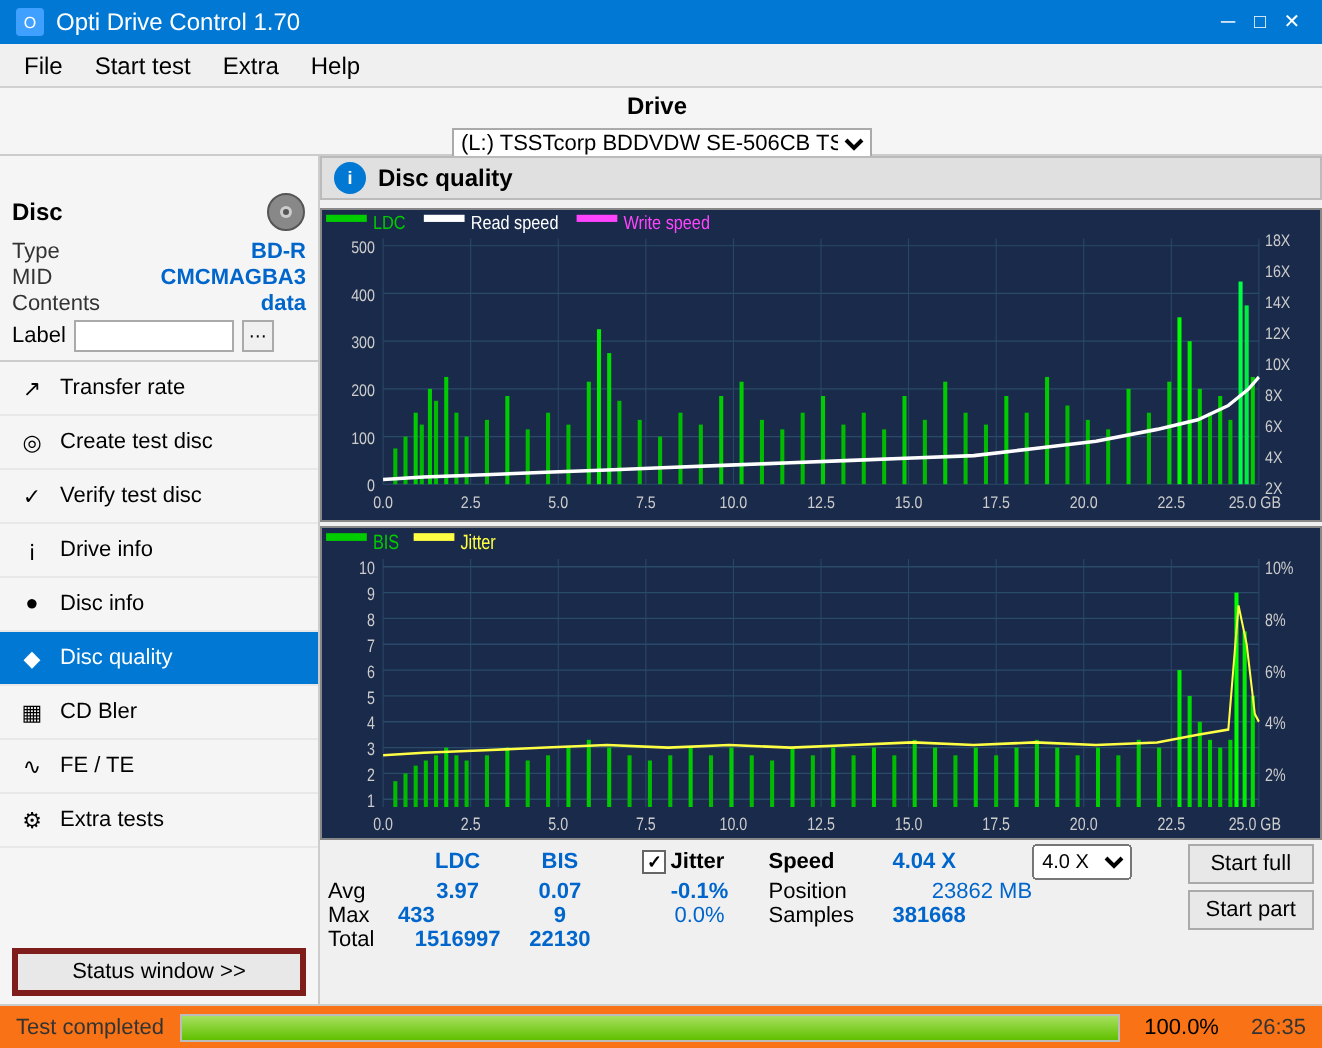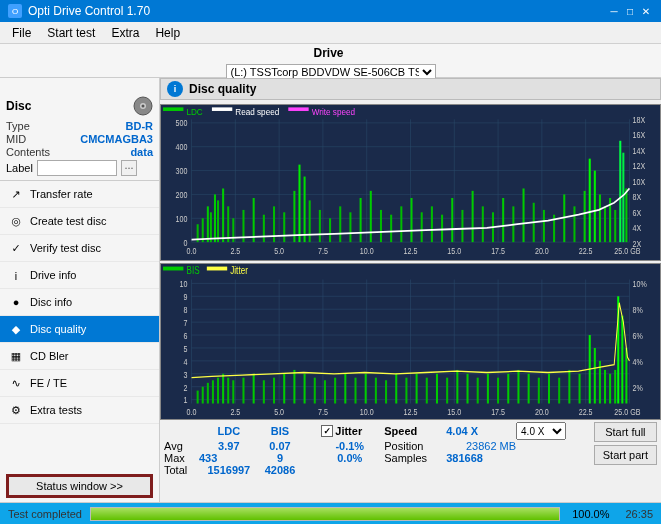--- a/index.html
+++ b/index.html
@@ -42,21 +42,21 @@
     .label-btn { width: 16px; height: 16px; border: 1px solid #aaa; background: #f0f0f0; cursor: pointer; font-size: 9px; display: flex; align-items: center; justify-content: center; }
     
     .nav-item { display: flex; align-items: center; gap: 6px; padding: 5px 8px; cursor: pointer; font-size: 12px; border-bottom: 1px solid #e8e8e8; }
     .nav-item.active { background: #0078d4; color: white; }
     .nav-icon { width: 16px; height: 16px; display: flex; align-items: center; justify-content: center; font-size: 11px; flex-shrink: 0; }
     .nav-label { font-size: 11px; }
     
     .status-window-btn { margin: 4px 6px; padding: 3px 6px; background: #e8e8e8; border: 3px solid #7f1d1d; cursor: pointer; font-size: 11px; text-align: center; }
     
     
-    .statusbar { height: 22px; background: #0ea5e9; border-top: 1px solid #ccc; display: flex; align-items: center; padding: 0 8px; gap: 8px; font-size: 11px; }
+    .statusbar { height: 22px; background: #f97316; border-top: 1px solid #ccc; display: flex; align-items: center; padding: 0 8px; gap: 8px; font-size: 11px; }
     .progress-bar-container { flex: 1; height: 14px; background: #ddd; border: 1px solid #bbb; }
     .progress-bar-fill { height: 100%; background: linear-gradient(to bottom, #a8e060, #60c000); }
     .status-text { color: #333; }
     .status-percent { margin-left: 4px; }
     .status-time { margin-left: 8px; color: #333; }
     
     
     .content { flex: 1; display: flex; flex-direction: column; overflow: hidden; }
     .panel-header { background: #e0e0e0; border: 1px solid #bbb; padding: 2px 6px; display: flex; align-items: center; gap: 6px; font-size: 12px; font-weight: bold; margin-bottom: 4px; }
     .panel-icon { width: 16px; height: 16px; background: #0078d4; border-radius: 8px; display: flex; align-items: center; justify-content: center; color: white; font-size: 9px; font-weight: bold; }
@@ -469,28 +469,28 @@
               <td></td>
               <td style="text-align:center;color:#0066cc;font-weight:bold;">-0.1%</td>
               <td style="text-align:left;padding-left:6px;">Position</td>
               <td style="text-align:right;color:#0066cc;font-weight:normal;margin-left:22px;">23862 MB</td>
             </tr>
             <tr>
               <td style="text-align:left;">Max</td>
               <td style="text-align:left;color:#0066cc;font-weight:bold;">433</td>
               <td style="text-align:center;color:#0066cc;font-weight:bold;">9</td>
               <td></td>
-              <td style="text-align:center;color:#0066cc;font-weight:bold;">0.0%</td>
+              <td style="text-align:center;color:#0066cc;font-weight:normal;">0.0%</td>
               <td style="text-align:left;padding-left:6px;">Samples</td>
               <td style="text-align:left;color:#0066cc;font-weight:bold;">381668</td>
             </tr>
             <tr>
               <td style="text-align:left;">Total</td>
               <td style="text-align:center;color:#0066cc;font-weight:bold;">1516997</td>
-              <td style="text-align:center;color:#0066cc;font-weight:bold;">42086</td>
+              <td style="text-align:center;color:#0066cc;font-weight:bold;">22130</td>
             </tr>
           </tbody>
         </table>
       </div>
 
       <div class="action-btns">
         <button class="action-btn">Start full</button>
         <button class="action-btn">Start part</button>
       </div>
     </div>

